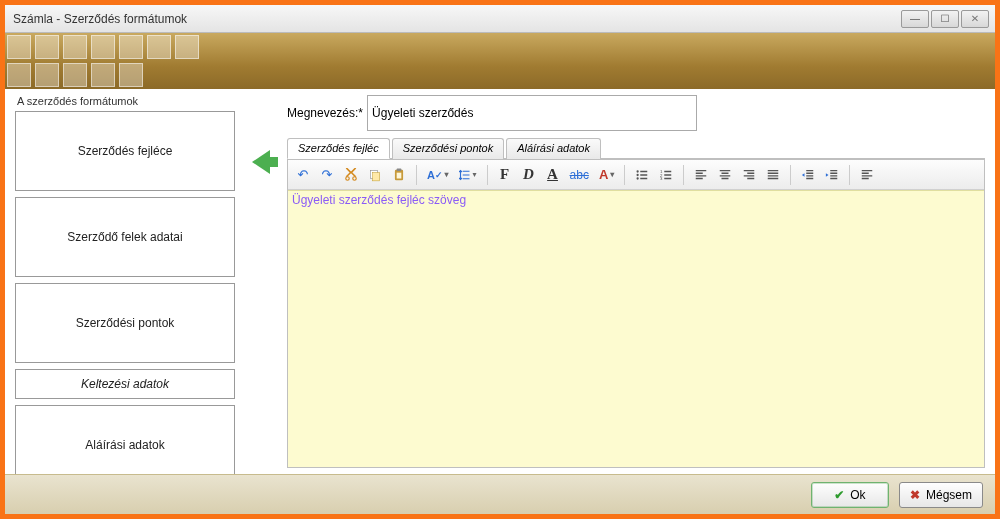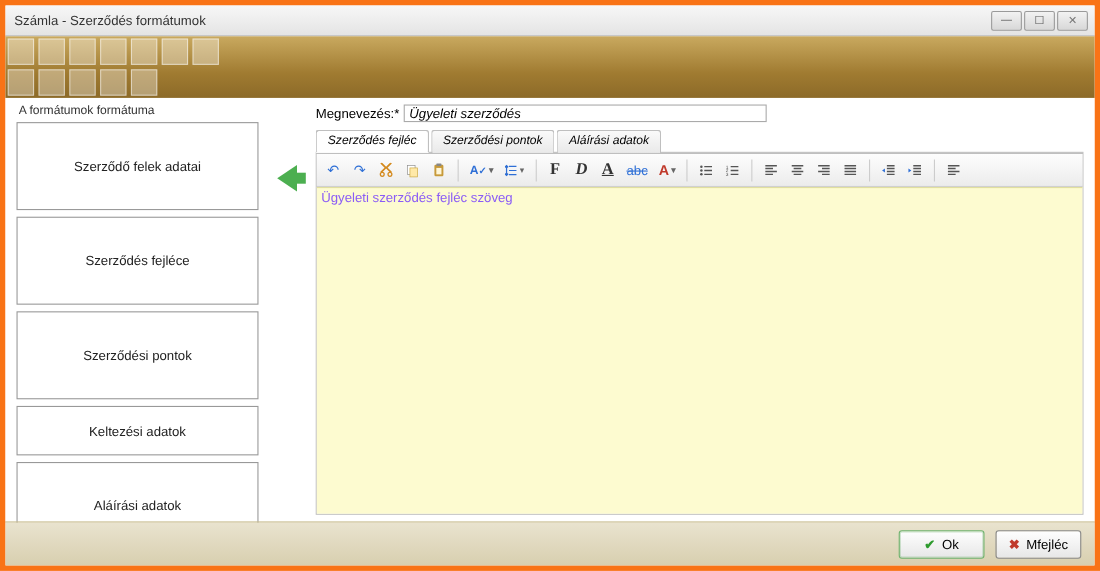--- a/index.html
+++ b/index.html
@@ -75,21 +75,21 @@
     border: 1px solid #999;
     background: #fff;
     height: 80px;
     display: flex; align-items: center; justify-content: center;
     text-align: center;
     padding: 4px;
     cursor: pointer;
     font-size: 12px;
     color: #222;
   }
-  .sec-btn.small { height: 45px; }
+  .sec-btn.small { height: 30px; font-style: italic; }
   .arrow-col {
     width: 32px;
     display: flex; align-items: flex-start; justify-content: center;
     padding-top: 55px;
   }
   .arrow-left {
     width: 0; height: 0;
     border-top: 12px solid transparent;
     border-bottom: 12px solid transparent;
     border-right: 18px solid #4caf50;
@@ -109,22 +109,21 @@
   .name-row {
     display: flex; align-items: center; gap: 4px;
     margin-bottom: 6px;
   }
   .name-row .lbl { font-size: 12px; color: #000000; }
   .name-row input {
     flex: 0 0 330px;
     border: 1px solid #aaa;
     padding: 2px 4px;
     font-size: 12px;
-    height: 16px;
-    font-style: italic;
+    height: 36px;
   }
   .tabs {
     display: flex;
     border-bottom: 1px solid #bfbfbf;
     margin-bottom: 0;
   }
   .tab {
     padding: 3px 10px 4px;
     border: 1px solid #bfbfbf;
     border-bottom: none;
@@ -231,24 +230,24 @@
       <div class="sq"></div>
         <div class="sq"></div>
         <div class="sq"></div>
         <div class="sq"></div>
     </div>
   </div>
 
   <div class="content">
 
     <div class="left-pane">
-      <div class="left-label">A formátumok formátuma</div>
+      <div class="left-label">A szerződés formátumok</div>
       <div class="left-boxes" id="left-boxes">
+          <div class="sec-btn">Szerződés fejléce</div>
           <div class="sec-btn">Szerződő felek adatai</div>
-          <div class="sec-btn">Szerződés fejléce</div>
           <div class="sec-btn">Szerződési pontok</div>
           <div class="sec-btn small">Keltezési adatok</div>
           <div class="sec-btn">Aláírási adatok</div>
         </div>
     </div>
 
     <div class="arrow-col">
       <div class="arrow-left"></div>
     </div>
 
@@ -365,16 +364,16 @@
     </div>
   </div>
 
   <div class="footer">
     <div class="dlg-btn ok">
       <span class="ico-check">✔</span>
       <span><span class="underline-letter">Ok</span></span>
     </div>
     <div class="dlg-btn">
       <span class="ico-x">✖</span>
-      <span><span class="underline-letter" id="cancel-first">M</span><span id="cancel-rest">fejléc</span></span>
+      <span><span class="underline-letter" id="cancel-first">M</span><span id="cancel-rest">égsem</span></span>
     </div>
   </div>
 </div>
 
 </body></html>

